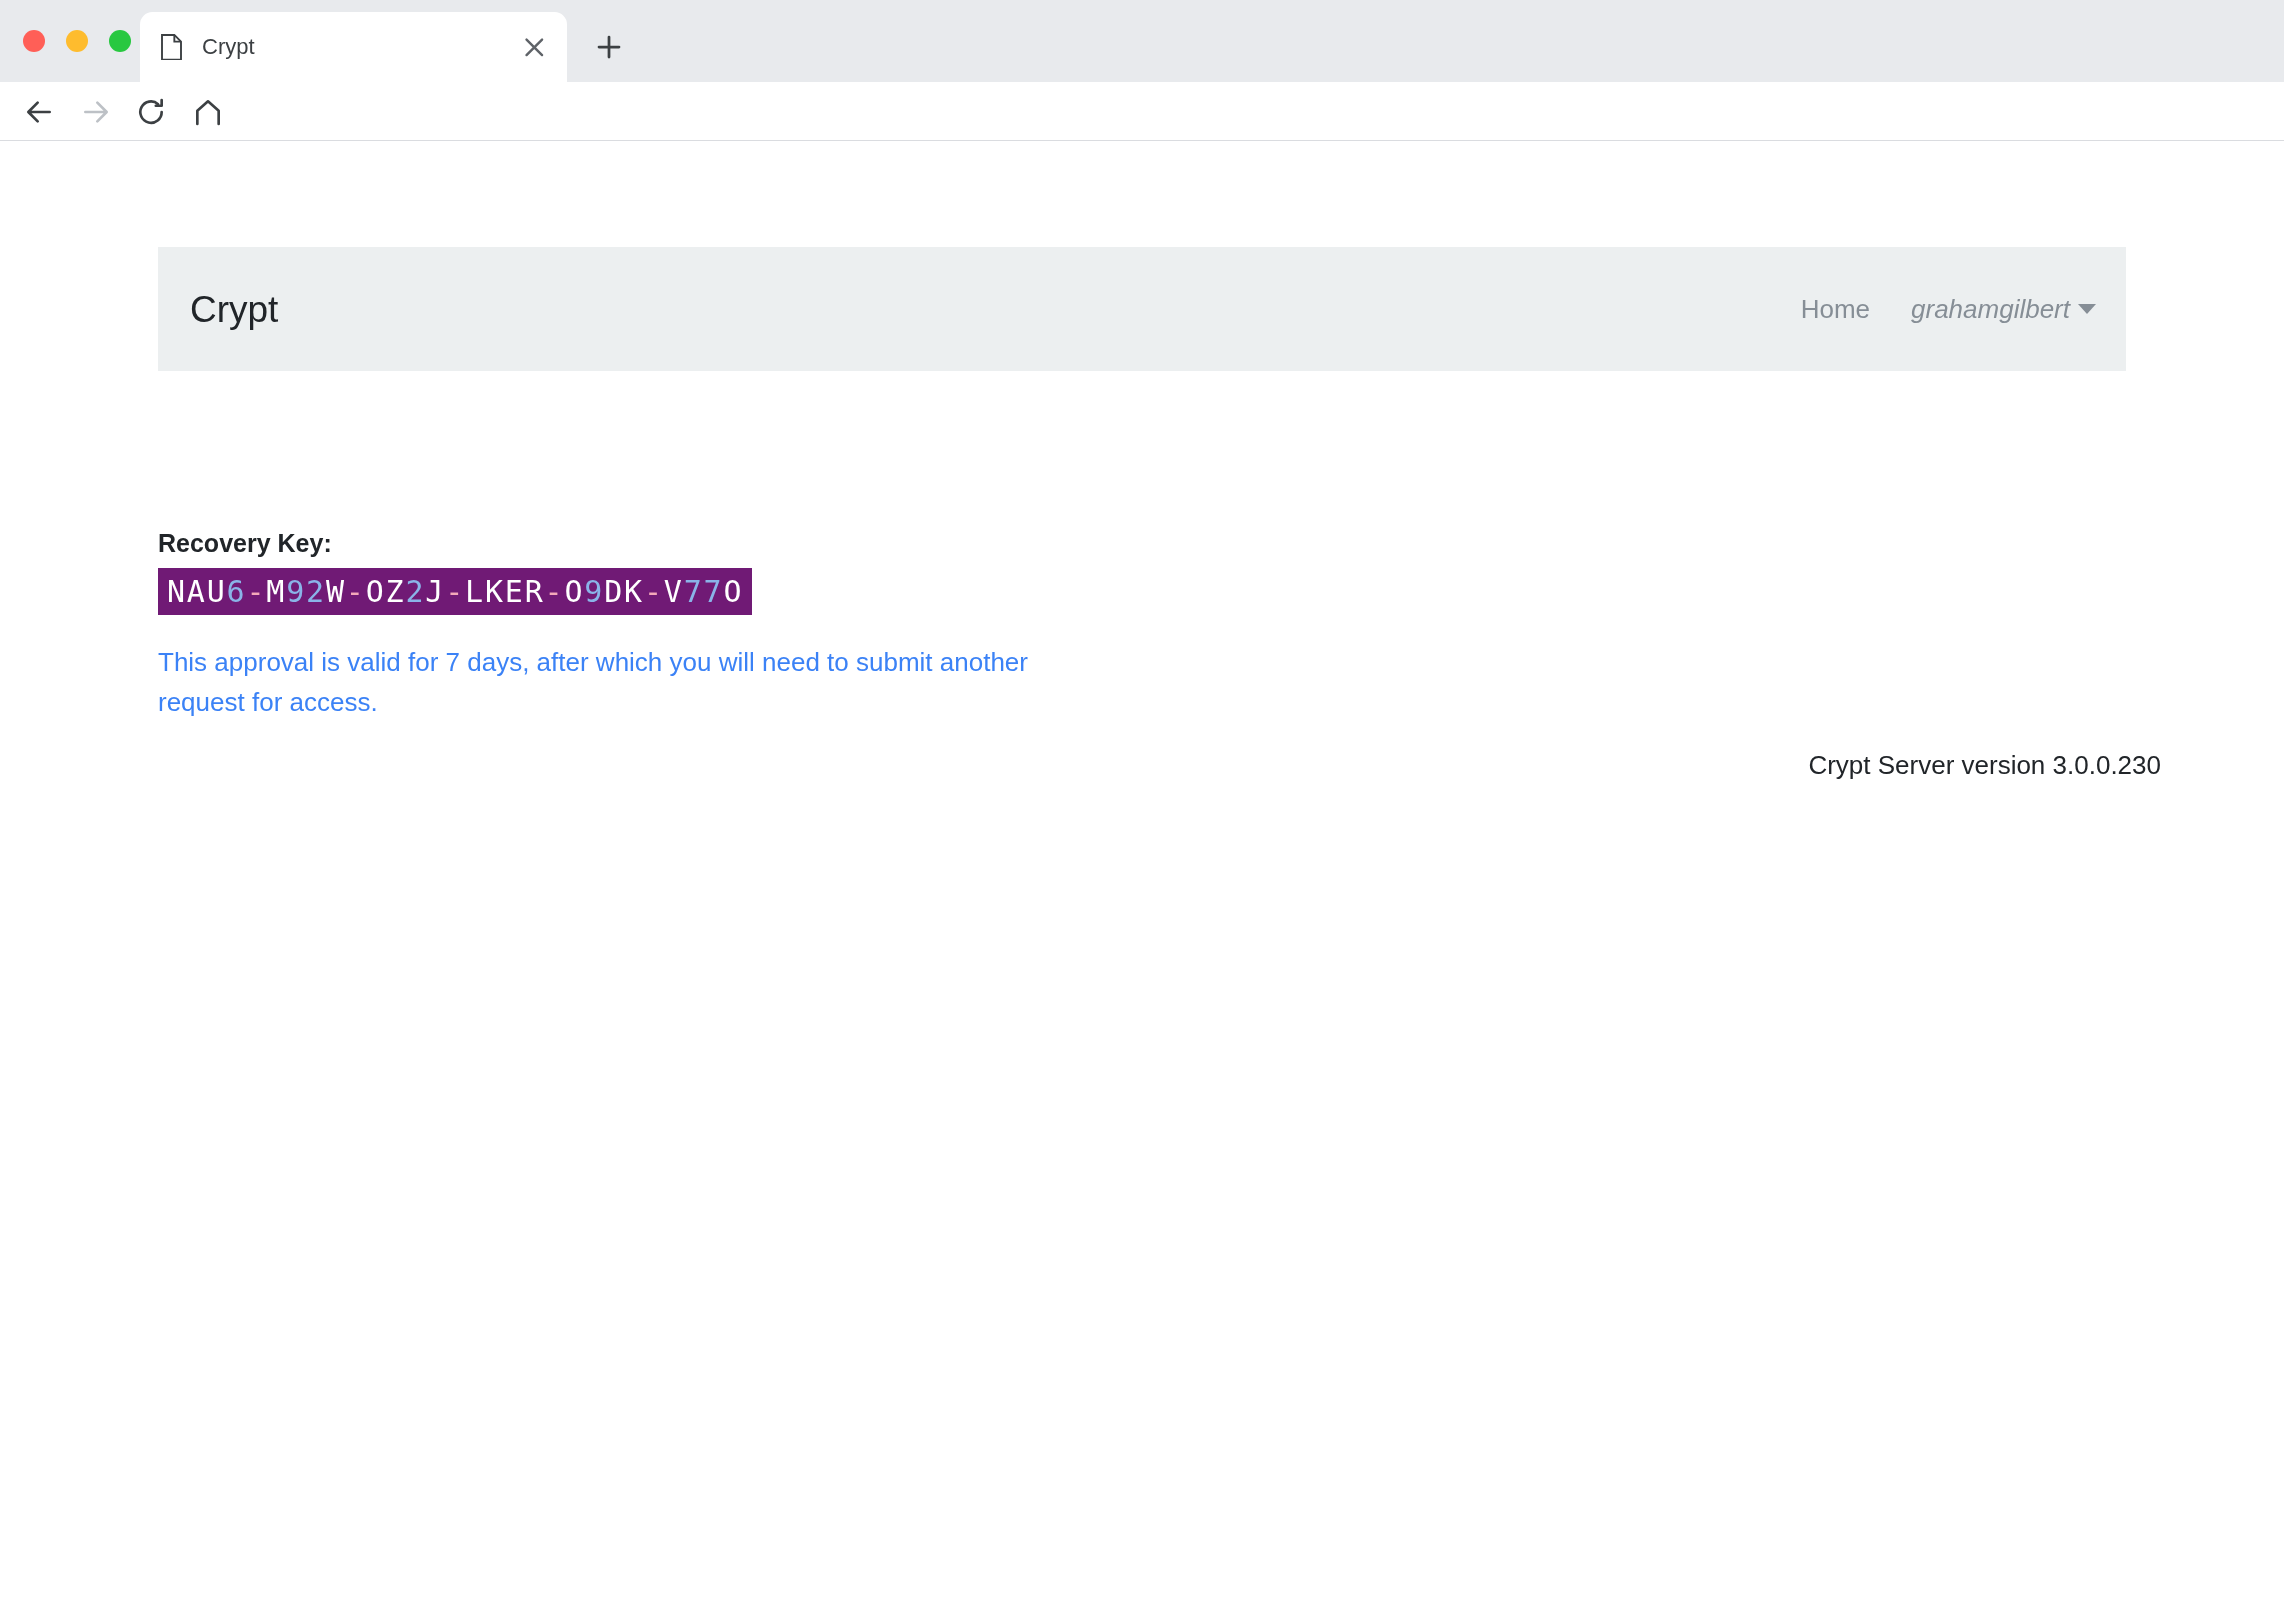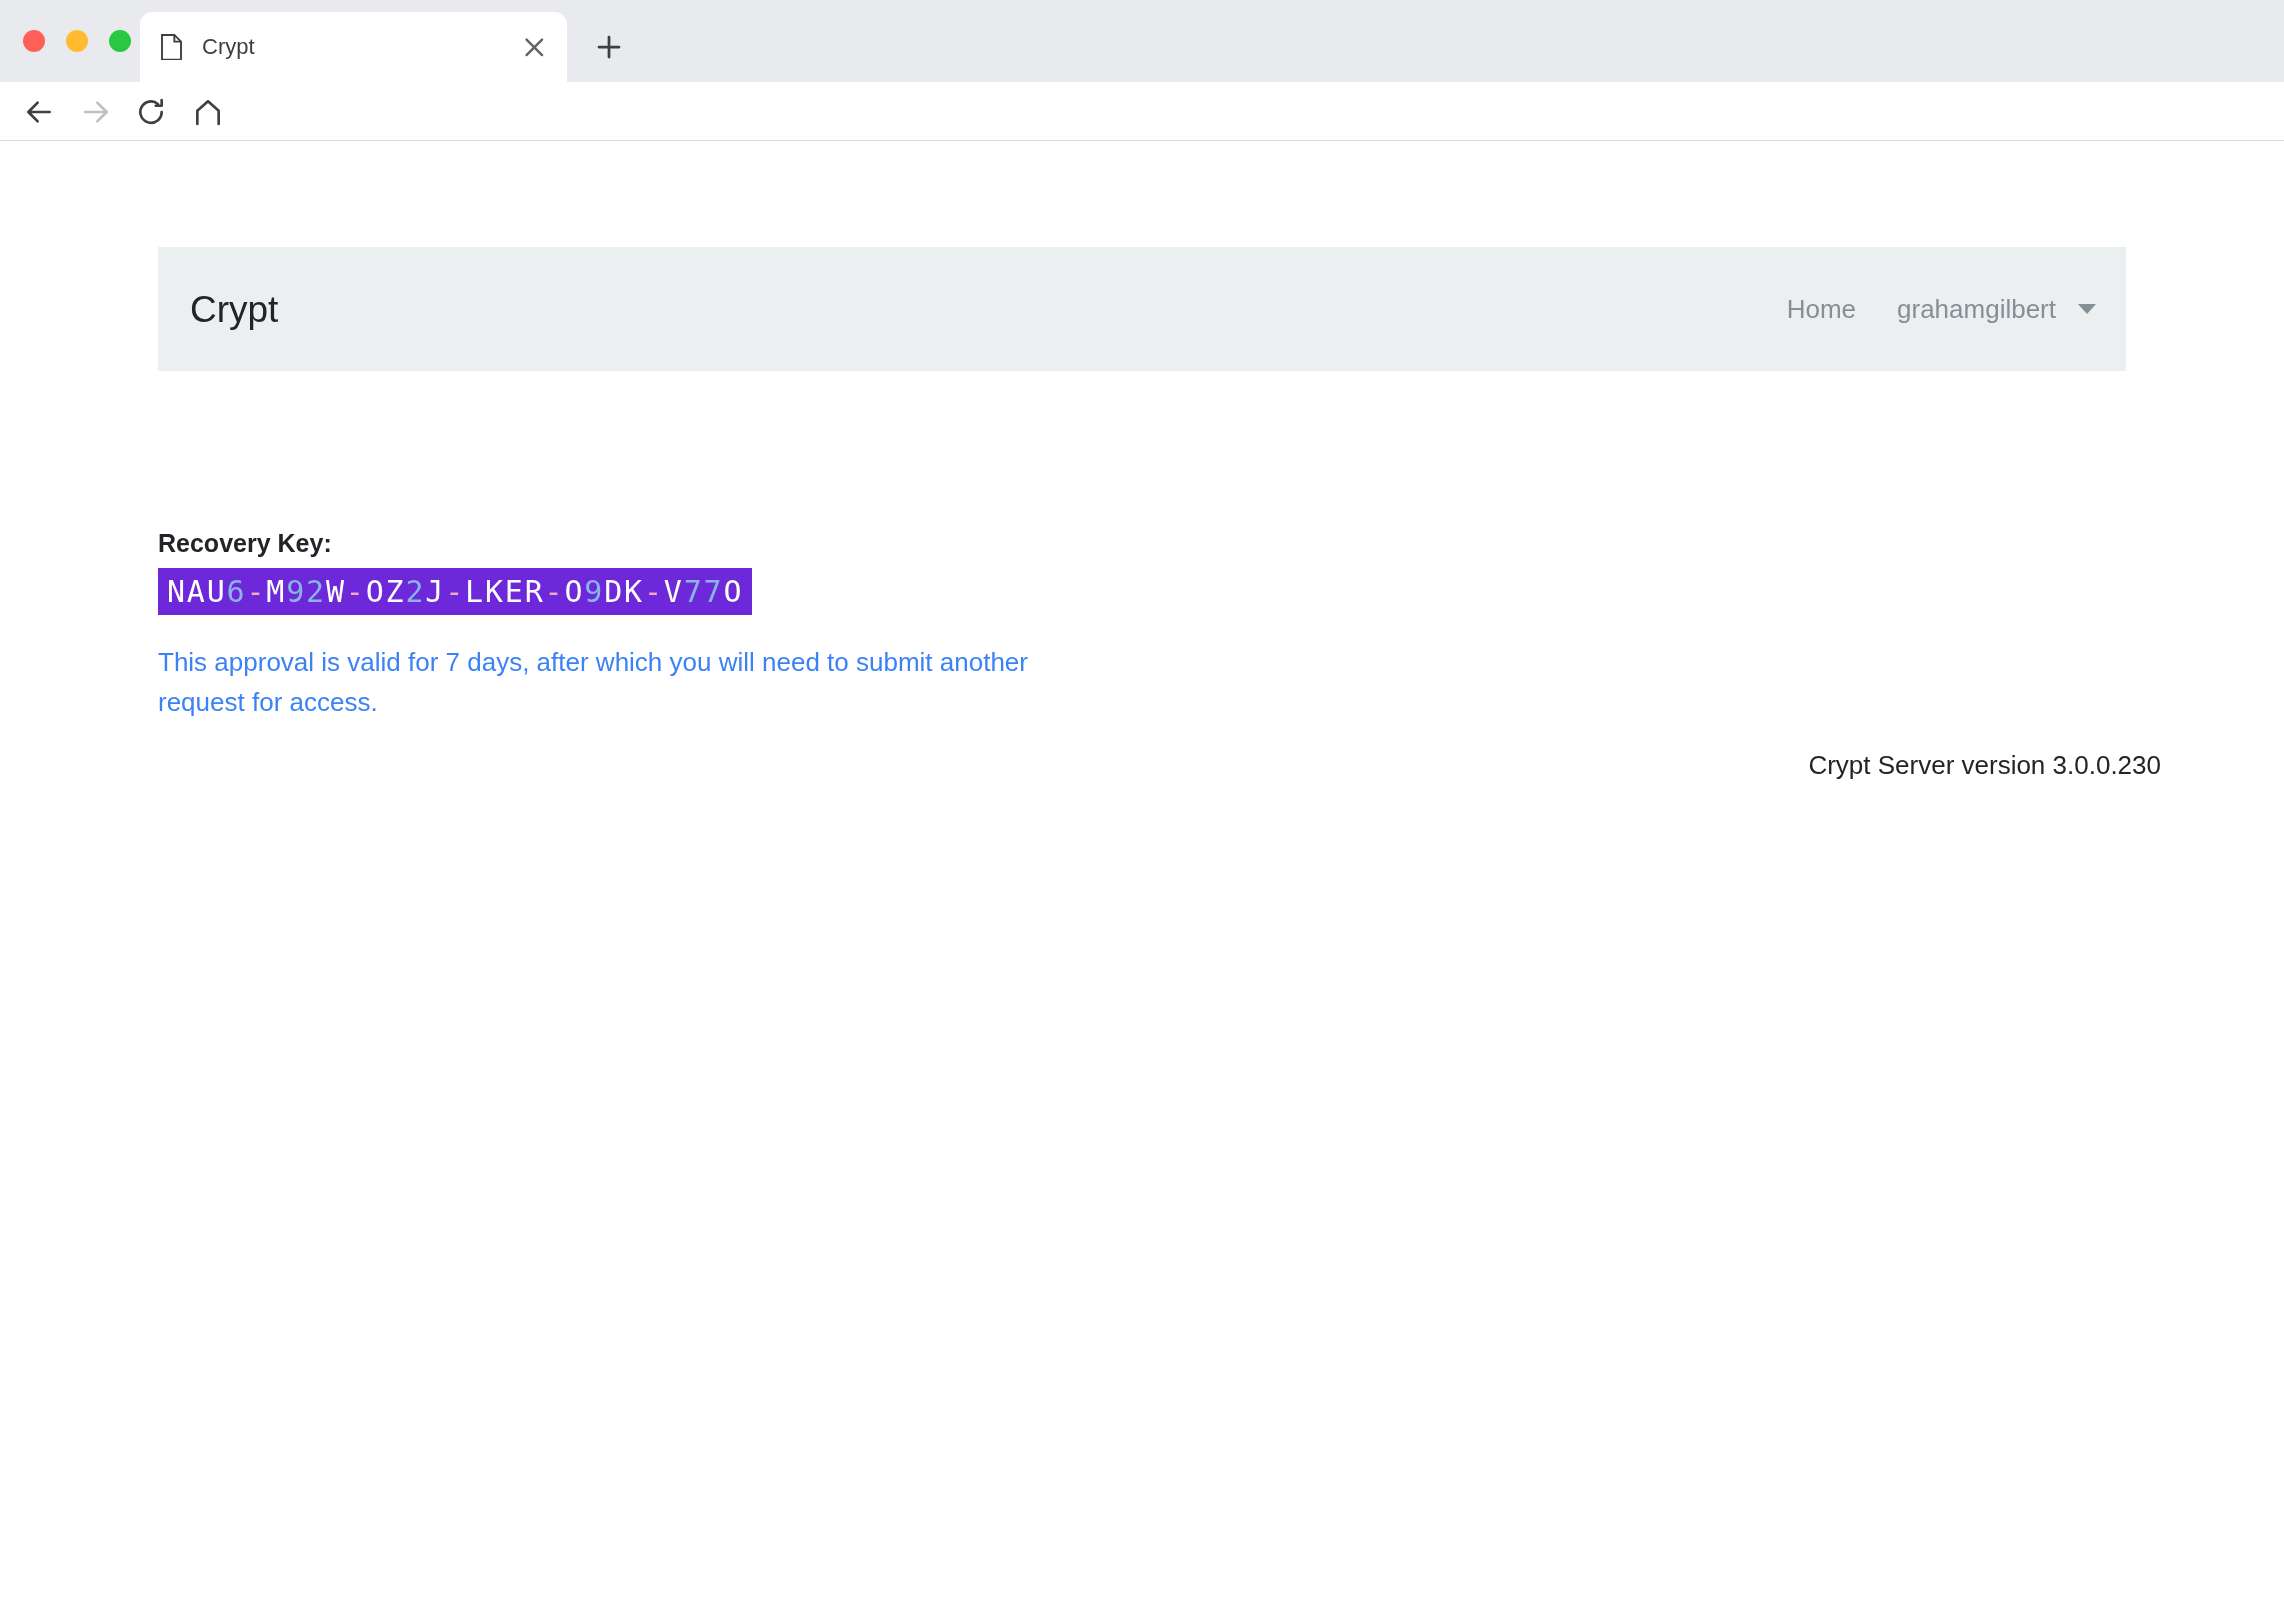--- a/index.html
+++ b/index.html
@@ -252,42 +252,43 @@
   }
   .nav-link {
     font-size: 26px;
     color: #868e96;
     white-space: nowrap;
     text-align: right;
   }
   .nav-dropdown {
     display: flex;
     align-items: center;
-    gap: 22px;
+    gap: 8px;
+    font-style: italic;
   }
   .caret {
     width: 0; height: 0;
     border-left: 9.8px solid transparent;
     border-right: 9.8px solid transparent;
     border-top: 10.6px solid #868e96;
     display: block;
   }
 
   .recovery-label {
     position: absolute;
     top: 387px; left: 158px;
     font-size: 25px;
     font-weight: bold;
     color: #212529;
     line-height: 1;
   }
   .recovery-key {
     position: absolute;
     top: 424px; left: 158px;
-    background: #6d28d9;
+    background: #701a75;
     color: #ffffff;
     font-family: "DejaVu Sans Mono", monospace;
     font-size: 30px;
     line-height: 47px;
     height: 47px;
     padding: 0 8.9px;
     white-space: nowrap;
     letter-spacing: 1.8px;
     box-sizing: border-box;
     display: inline-block;

